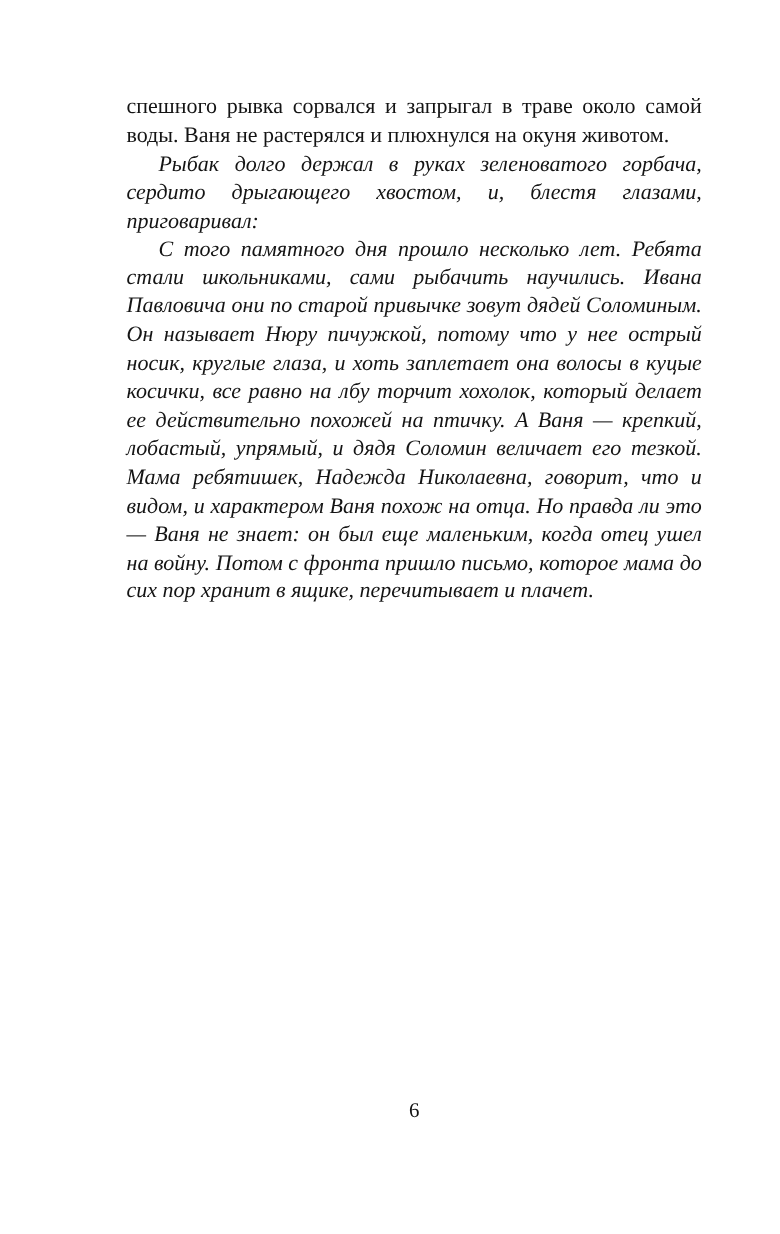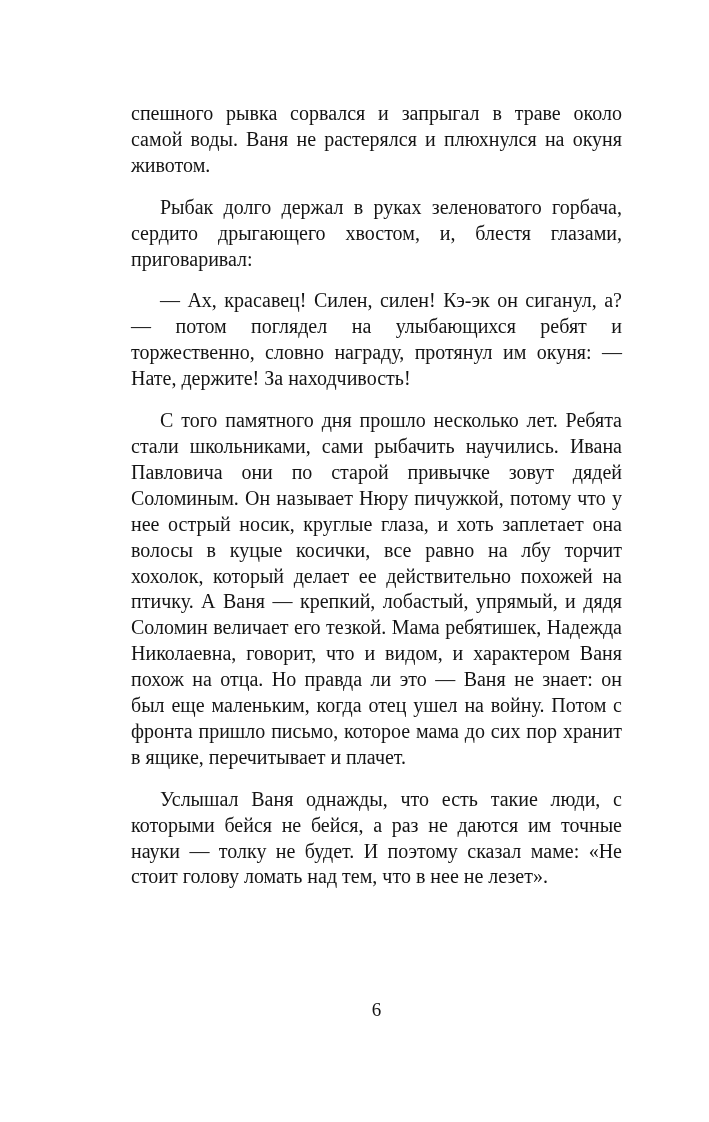--- a/index.html
+++ b/index.html
@@ -14,37 +14,35 @@
   }
   .text-block {
     position: absolute;
     left: 115px;
     top: 85px;
     width: 523px;
     font-size: 20px;
     line-height: 25.9px;
     text-align: justify;
   }
-  p.para { margin: 16px; padding: 0; }
-  p.para.indent { text-indent: 29px; }
+  p.para { margin: 0; padding: 0; }
+  p.para.indent { text-indent: 29px; font-style: italic; }
   .page-number {
     position: absolute;
     left: 115px;
     top: 999px;
     width: 523px;
     text-align: center;
     font-size: 19px;
     color: #141414;
   }
 </style>
 </head>
 <body>
 
 <main>
   <div class="text-block" id="text-block">
       <p class="para">спешного рывка сорвался и запрыгал в траве около самой воды. Ваня не растерялся и плюхнулся на окуня животом.</p>
       <p class="para indent">Рыбак долго держал в руках зеленоватого горбача, сердито дрыгающего хвостом, и, блестя глазами, приговаривал:</p>
-      <p class="para indent">— Ах, красавец! Силен, силен! Кэ-эк он сиганул, а? — потом поглядел на улыбающихся ребят и торжественно, словно награду, протянул им окуня: — Нате, держите! За находчивость!</p>
       <p class="para indent">С того памятного дня прошло несколько лет. Ребята стали школьниками, сами рыбачить научились. Ивана Павловича они по старой привычке зовут дядей Соломиным. Он называет Нюру пичужкой, потому что у нее острый носик, круглые глаза, и хоть заплетает она волосы в куцые косички, все равно на лбу торчит хохолок, который делает ее действительно похожей на птичку. А Ваня — крепкий, лобастый, упрямый, и дядя Соломин величает его тезкой. Мама ребятишек, Надежда Николаевна, говорит, что и видом, и характером Ваня похож на отца. Но правда ли это — Ваня не знает: он был еще маленьким, когда отец ушел на войну. Потом с фронта пришло письмо, которое мама до сих пор хранит в ящике, перечитывает и плачет.</p>
-      <p class="para indent">Услышал Ваня однажды, что есть такие люди, с которыми бейся не бейся, а раз не даются им точные науки — толку не будет. И поэтому сказал маме: «Не стоит голову ломать над тем, что в нее не лезет».</p>
     </div>
   <div class="page-number">6</div>
 </main>
 
 </body></html>

